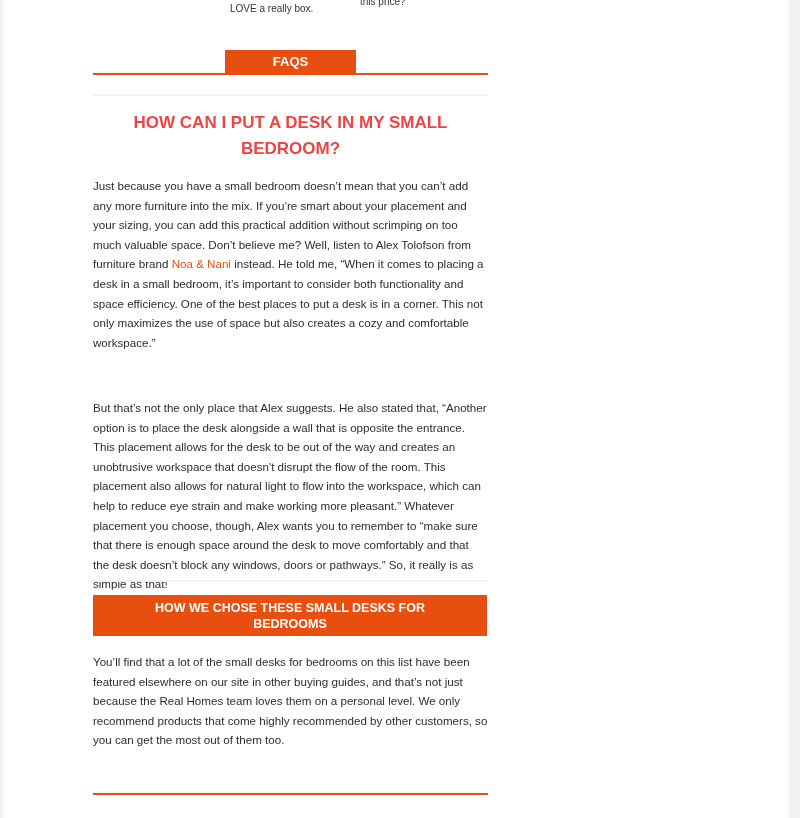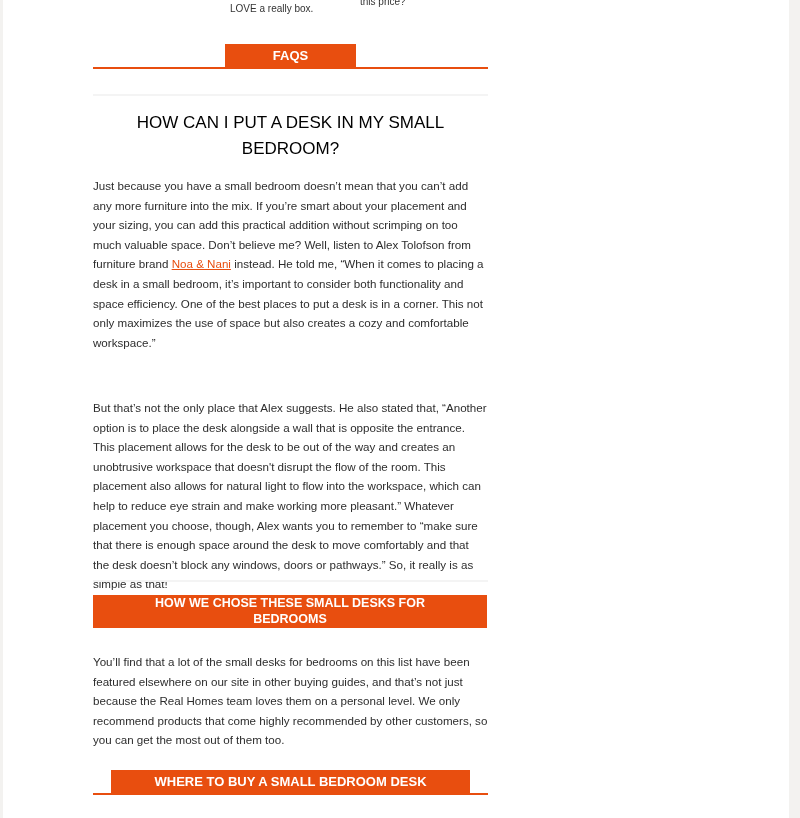--- a/index.html
+++ b/index.html
@@ -17,47 +17,47 @@
   .cap1 { position: absolute; left: 137px; top: 3px; }
   .cap2 { position: absolute; left: 267px; top: -4px; }
 
   .tab-heading { position: absolute; left: 0; width: 395px; height: 26px; }
   .tab-heading .line { position: absolute; left: 0; bottom: 0; width: 395px; height: 2px; background: #e84e0f; }
   .tab-heading .tab {
     position: absolute; bottom: 2px; height: 23px;
     background: #e84e0f; color: #fff;
     font-weight: bold; font-size: 13px; line-height: 23px; text-align: center;
   }
-  .faqs { top: 43px; }
+  .faqs { top: 49px; }
   .faqs .tab { left: 132px; width: 131px; }
   .where { top: 769px; }
   .where .tab { left: 18px; width: 359px; }
 
   .divider { position: absolute; left: 0; width: 395px; height: 2px; background: #f4f4f4; }
   .div1 { top: 94px; }
   .div2 { top: 580px; }
 
   .q-title {
     position: absolute; top: 110px; left: 0; width: 395px;
-    text-align: center; font-weight: normal; font-size: 17px; line-height: 26px; color: #000000;
+    text-align: center; font-weight: bold; font-size: 17px; line-height: 26px; color: #ef4444;
   }
   .para {
     position: absolute; left: 0; width: 395px;
     font-size: 11.6px; line-height: 19.6px; color: #2d2d2d; margin: 0;
   }
   .p1 { top: 176px; }
   .p2 { top: 366px; margin-top: 32px; }
   .p3 { top: 652px; }
-  .link { color: #e84e0f; text-decoration: underline; cursor: pointer; }
+  .link { color: #e84e0f; cursor: pointer; }
 
   .banner {
-    position: absolute; top: 595px; left: 0; width: 394px; height: 33px;
+    position: absolute; top: 595px; left: 0; width: 394px; height: 41px;
     background: #e84e0f; color: #fff; font-weight: bold; font-size: 12.5px;
     line-height: 16px; text-align: center;
-    display: flex; align-items: flex-start; justify-content: center;
+    display: flex; align-items: center; justify-content: center;
     padding: 0 50px; box-sizing: border-box;
   }
 </style>
 </head>
 <body>
 
 <div class="left-gutter"></div>
 <div class="right-gutter"></div>
 
 <main class="article">
@@ -81,16 +81,15 @@
 
   <div class="divider div2"></div>
 
   <div class="banner">
     <span>HOW WE CHOSE THESE SMALL DESKS FOR BEDROOMS</span>
   </div>
 
   <p class="para p3">You’ll find that a lot of the small desks for bedrooms on this list have been featured elsewhere on our site in other buying guides, and that’s not just because the Real Homes team loves them on a personal level. We only recommend products that come highly recommended by other customers, so you can get the most out of them too.</p>
 
   <div class="tab-heading where">
-    <div class="tab">WHERE TO BUY A SMALL BEDROOM DESK</div>
     <div class="line"></div>
   </div>
 </main>
 
 </body></html>

